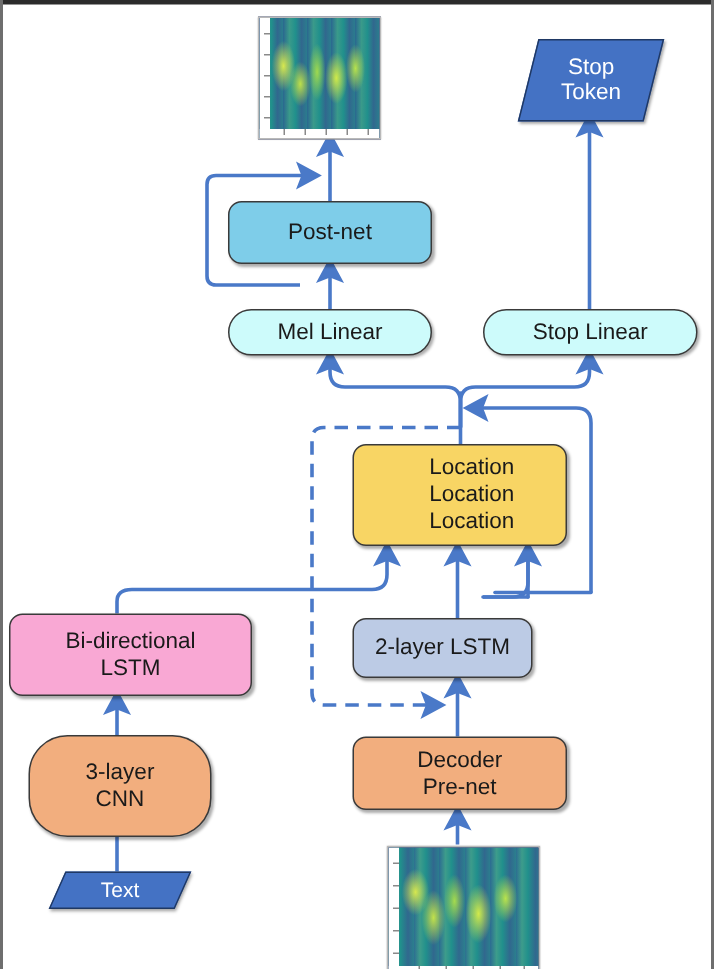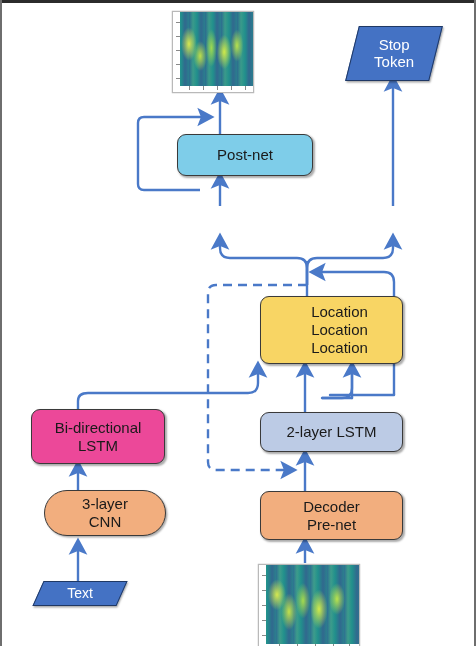--- a/index.html
+++ b/index.html
@@ -19,30 +19,30 @@
   .node{
     position:absolute;
     box-sizing:border-box;
     border:1.6px solid #3a3a3a;
     display:flex;align-items:center;justify-content:center;
     text-align:center;
     color:#1a1a1a;
     line-height:1.18;
     box-shadow:1.5px 1.5px 2px rgba(0,0,0,.33);
   }
-  .rounded{border-radius:9px;margin-left:25px;}
+  .rounded{border-radius:9px;}
   .pill{border-radius:999px;}
 
   #postnet{left:152px;top:134px;width:136px;height:42px;background:#7ecde9;font-size:15px;}
   #mel-linear{left:152px;top:206px;width:136px;height:31px;background:#cdfbfb;font-size:15px;}
   #stop-linear{left:322px;top:206px;width:143px;height:31px;background:#cdfbfb;font-size:15px;}
   #attention{left:235px;top:296px;width:143px;height:68px;background:#f8d564;font-size:15px;padding-left:16px;}
-  #lstm2{left:235px;top:412px;width:143px;height:40px;background:#bccbe5;font-size:15px;}
-  #bilstm{left:6px;top:409px;width:134px;height:55px;background:#ec4899;font-size:15px;}
-  #cnn3{left:19px;top:490px;width:122px;height:46px;background:#f2ae7e;font-size:15px;border-radius:26px;}
+  #lstm2{left:235px;top:412px;width:120px;height:40px;background:#bccbe5;font-size:15px;}
+  #bilstm{left:6px;top:409px;width:162px;height:55px;background:#f9a8d4;font-size:15px;}
+  #cnn3{left:19px;top:490px;width:122px;height:68px;background:#f2ae7e;font-size:15px;border-radius:26px;}
   #prenet{left:235px;top:491px;width:143px;height:49px;background:#f2ae7e;font-size:15px;}
 
   .para{
     position:absolute;
     color:#ffffff;
     font-size:15px;
     display:flex;align-items:center;justify-content:center;
     text-align:center;line-height:1.15;
     background:#4472c4;
     border:1.6px solid #1f3864;
@@ -156,21 +156,27 @@
 
   <div class="para" id="stop-token">
     <span><span>Stop</span><br>
           <span>Token</span></span>
   </div>
 
   <div class="node rounded" id="postnet">
     <span>Post-net</span>
   </div>
 
-
+  <div class="node pill" id="mel-linear">
+    <span>Mel Linear</span>
+  </div>
+
+  <div class="node pill" id="stop-linear">
+    <span>Stop Linear</span>
+  </div>
 
   <div class="node rounded" id="attention">
     <span><span>Location</span><br>
           <span>Location</span><br>
           <span>Location</span></span>
   </div>
 
   <div class="node rounded" id="bilstm">
     <span><span>Bi-directional</span><br>
           <span>LSTM</span></span>

